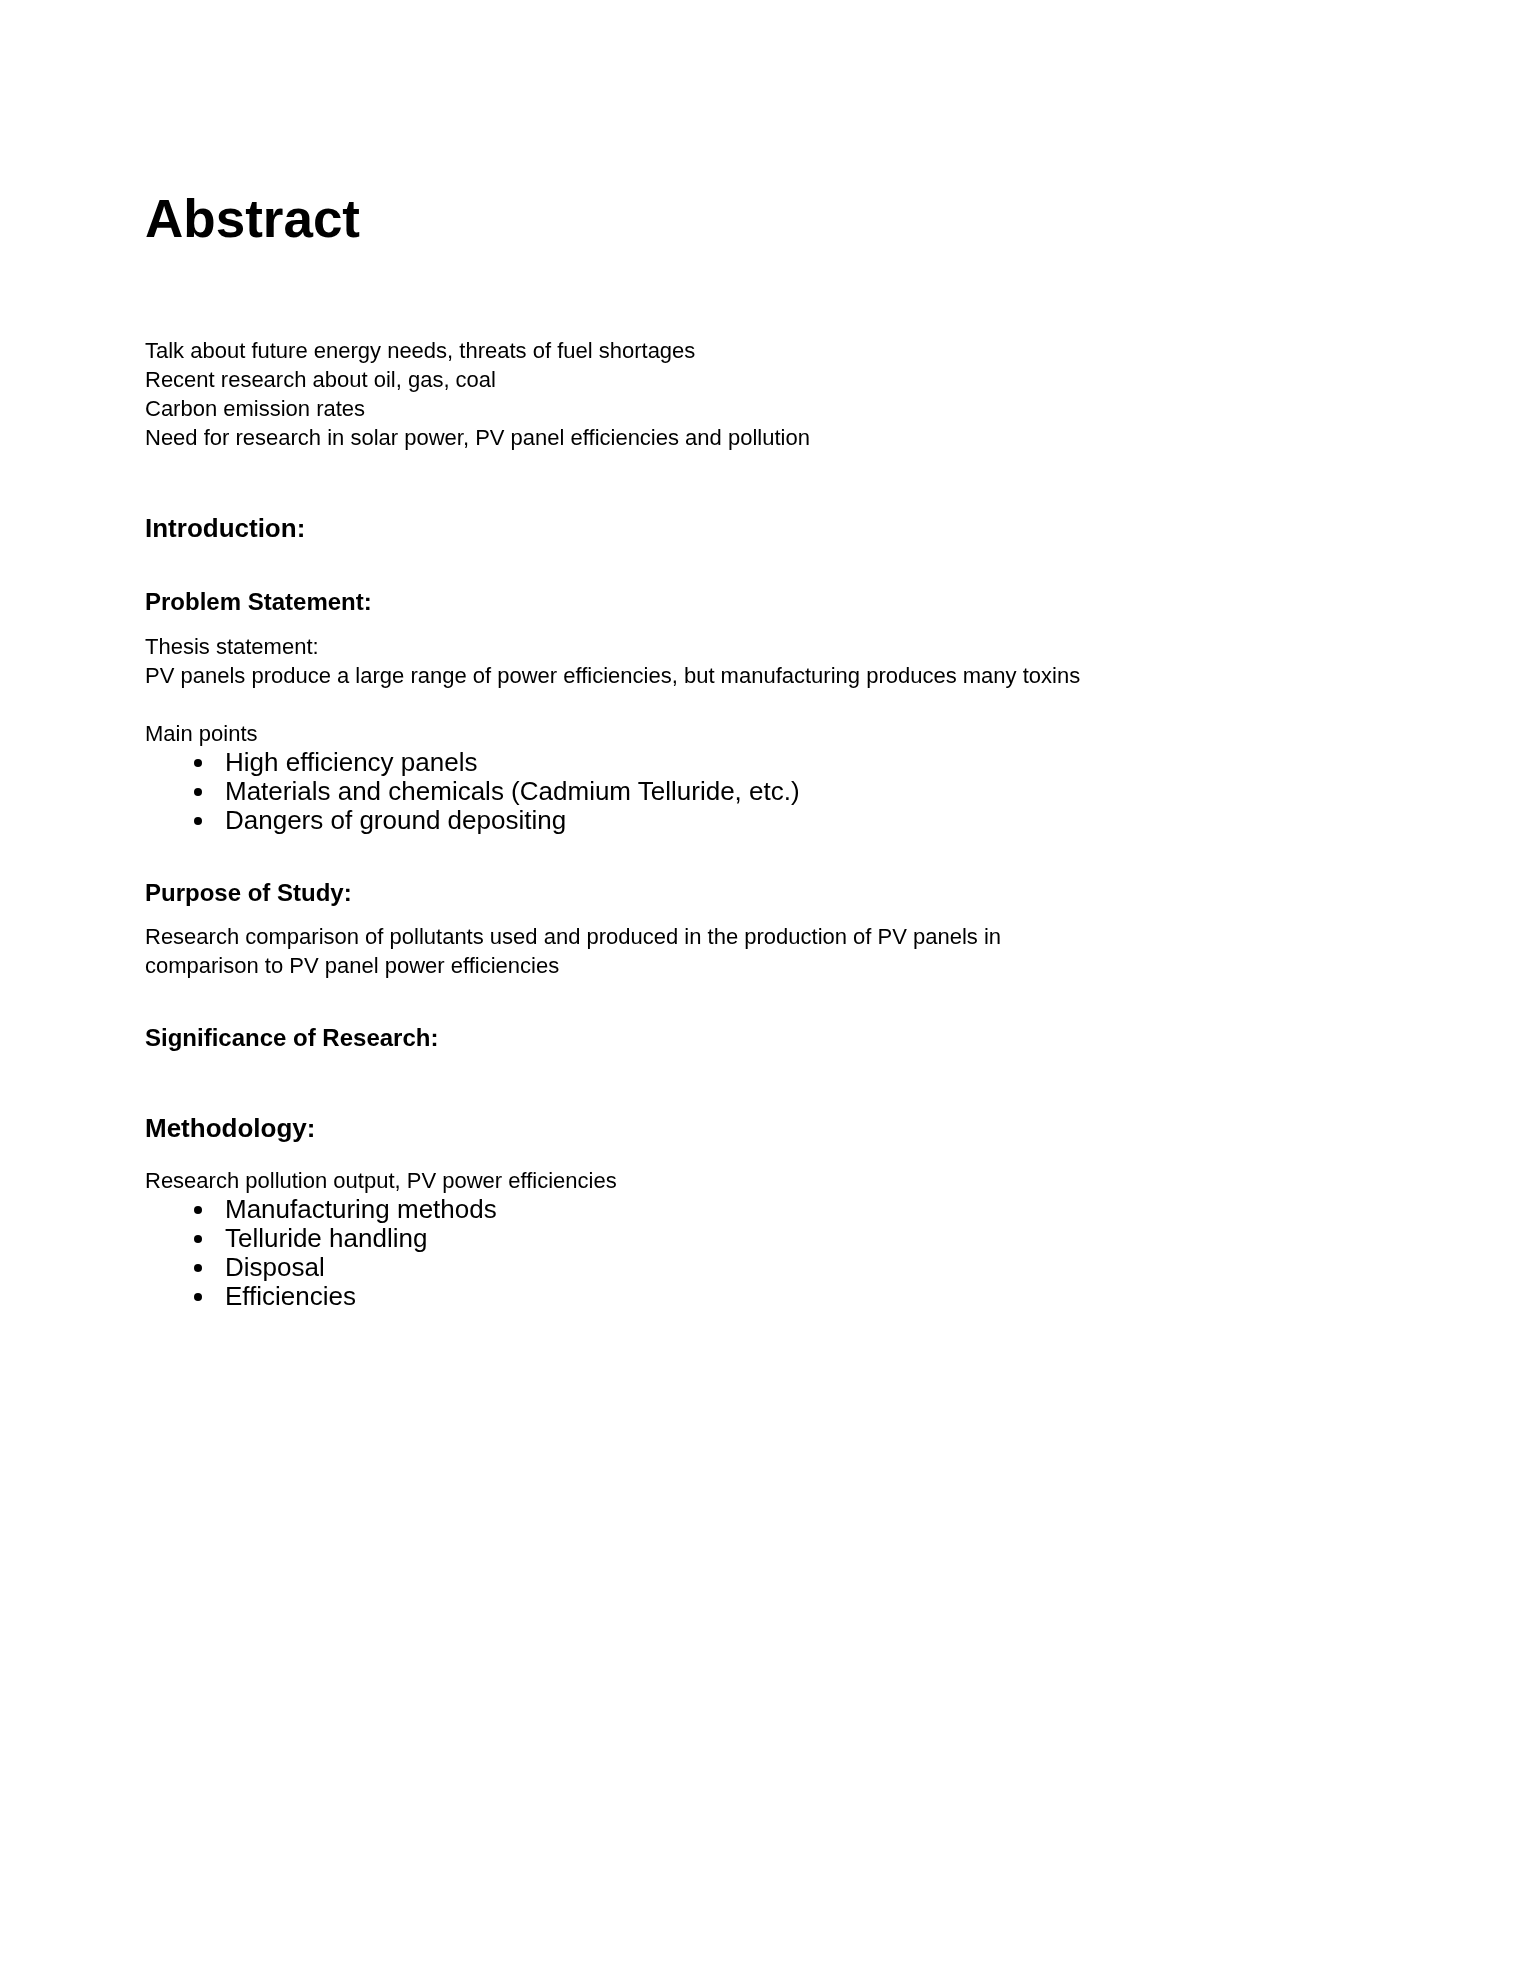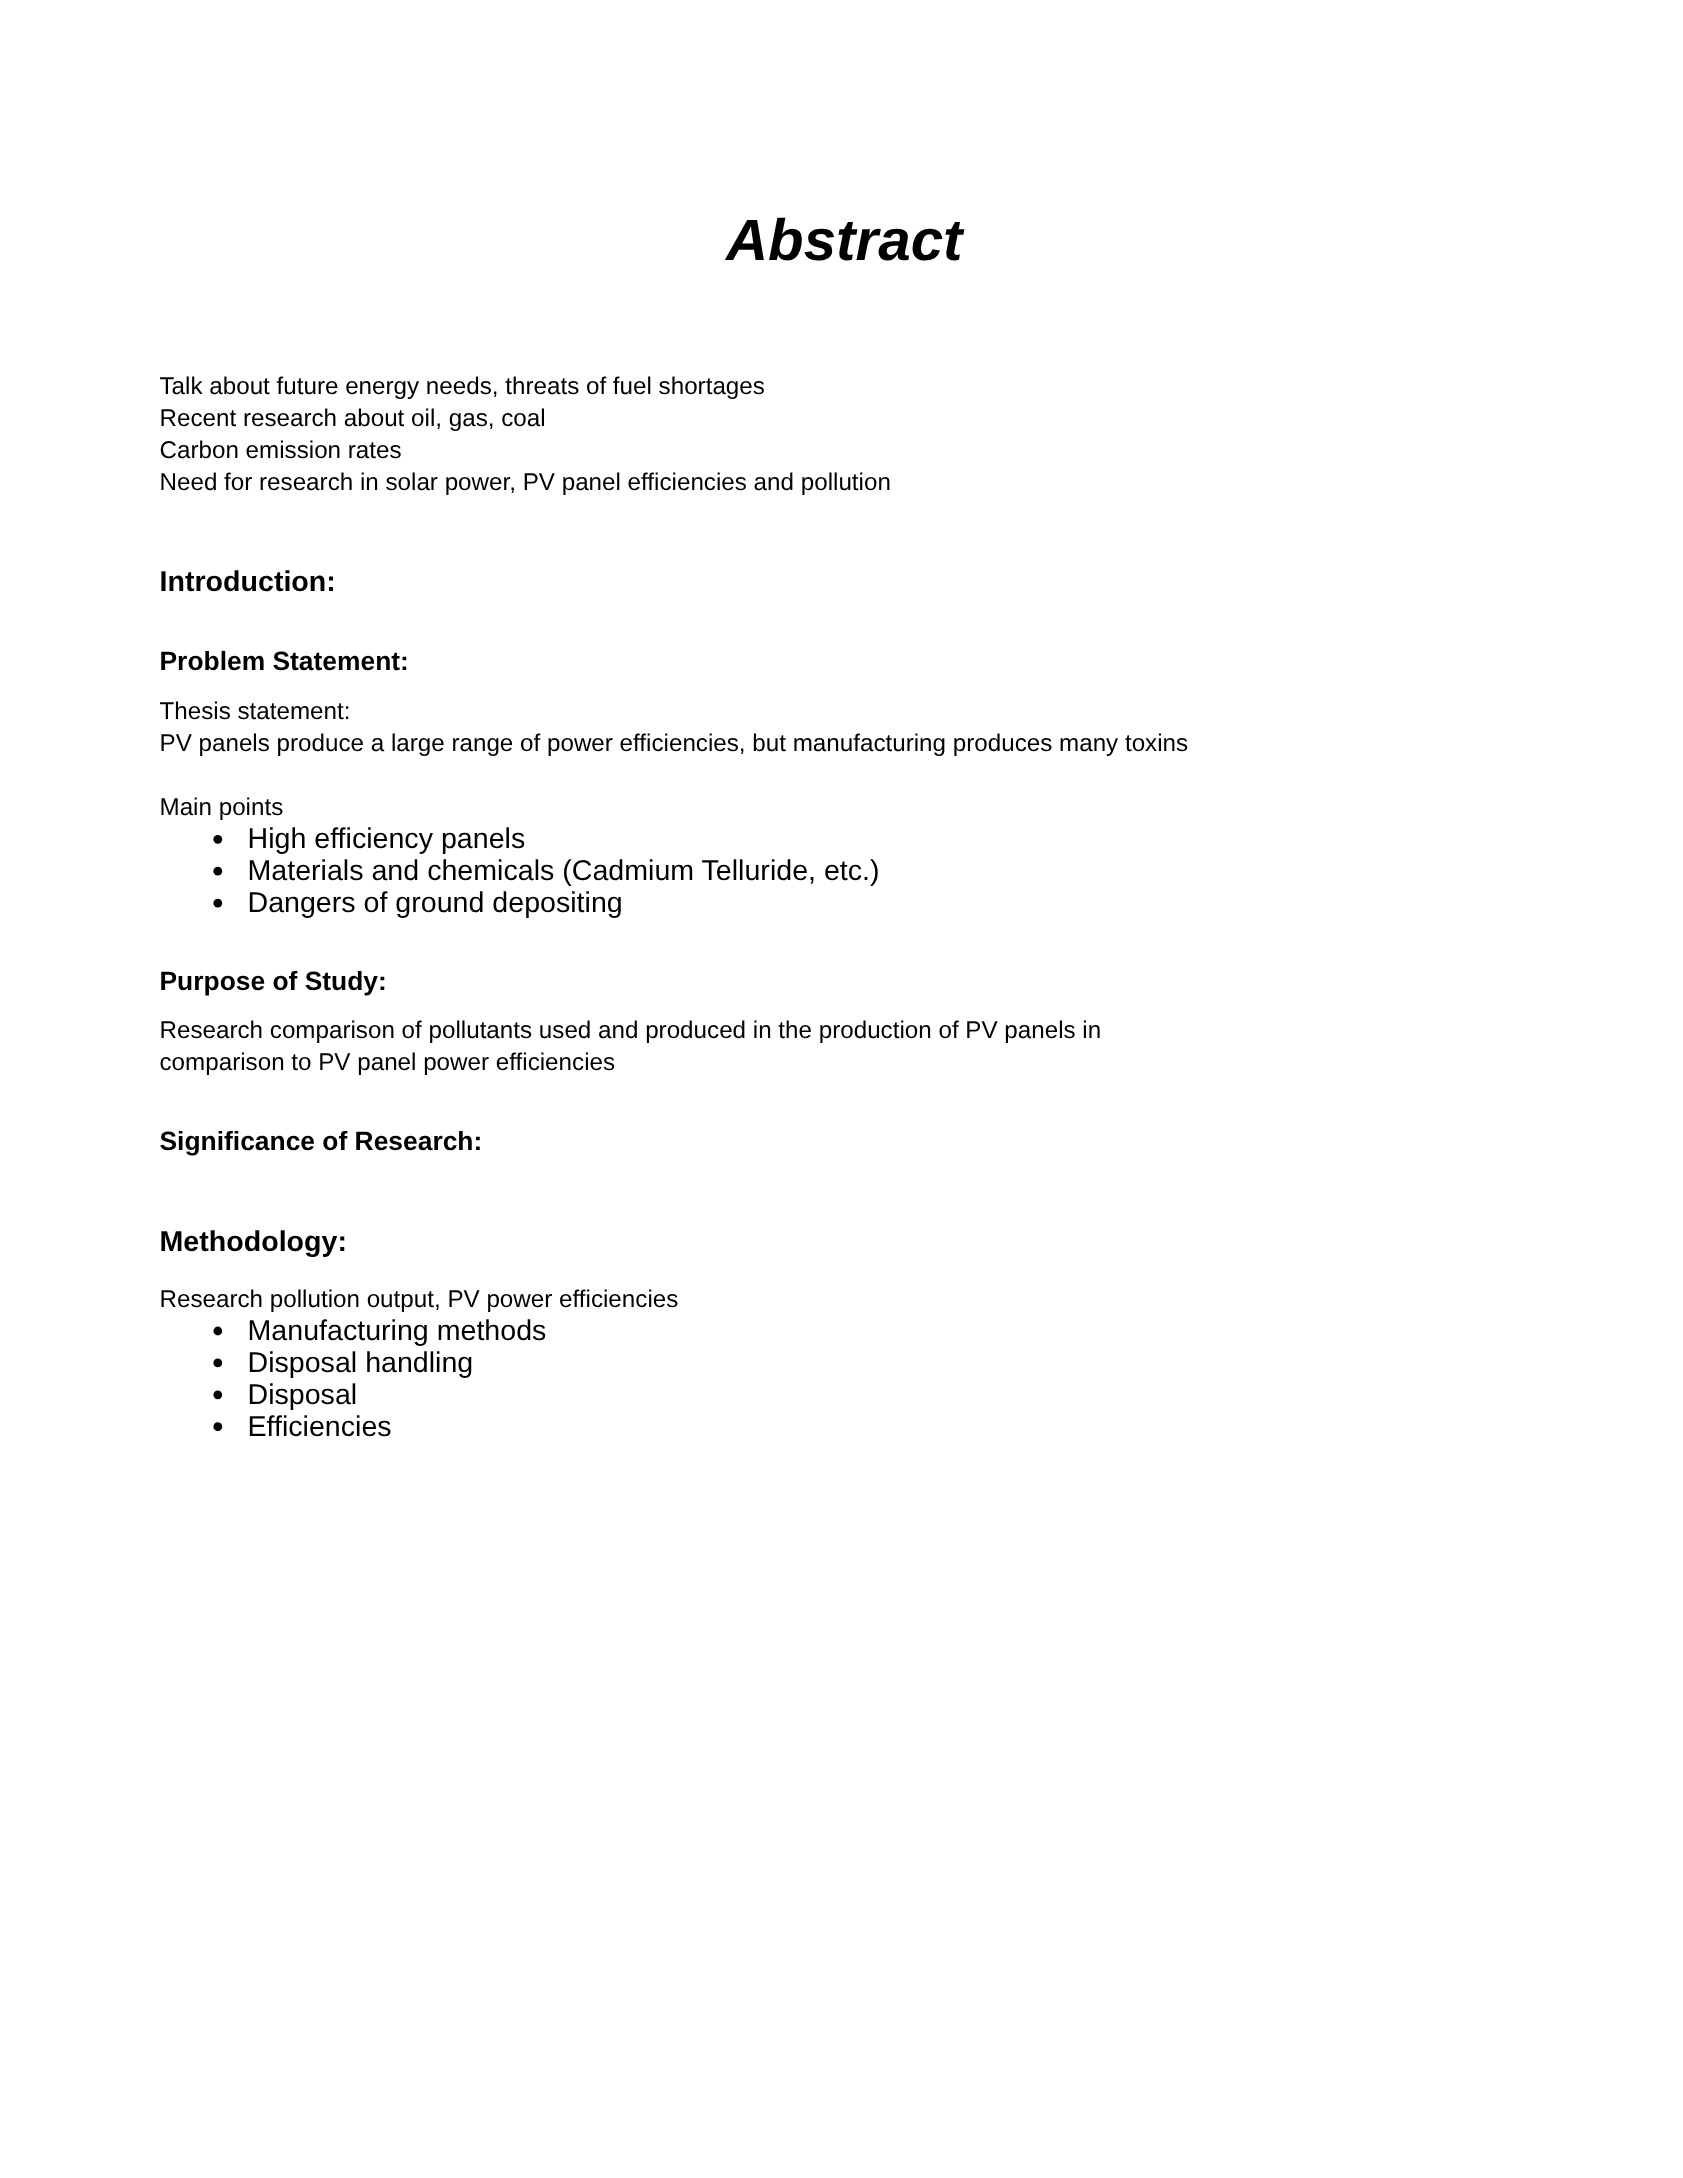--- a/index.html
+++ b/index.html
@@ -14,24 +14,23 @@
     box-sizing: border-box;
     background: #ffffff;
     color: #000000;
     font-family: "Liberation Sans", sans-serif;
     padding: 190px 140px 0 145px;
     overflow: hidden;
   }
   .doc-title {
     font-size: 53px;
     font-weight: bold;
-    text-align: center;
+    text-align: left;
     margin: 0 0 88px 0;
     line-height: 1.1;
-    font-style: italic;
   }
   .h1 {
     font-size: 26px;
     font-weight: bold;
     margin: 62px 0 22px 0;
     line-height: 1.15;
   }
   .h2 {
     font-size: 24px;
     font-weight: bold;
@@ -92,19 +91,19 @@
     <div class="body-line">comparison to PV panel power efficiencies</div>
   </div>
 
   <div class="h2">Significance of Research:</div>
 
   <div class="h1">Methodology:</div>
   <div>
     <div class="body-line">Research pollution output, PV power efficiencies</div>
     <ul class="bullets">
       <li>Manufacturing methods</li>
-      <li>Disposal handling</li>
+      <li>Telluride handling</li>
       <li>Disposal</li>
       <li>Efficiencies</li>
     </ul>
   </div>
 
 </div>
 
 </body></html>

